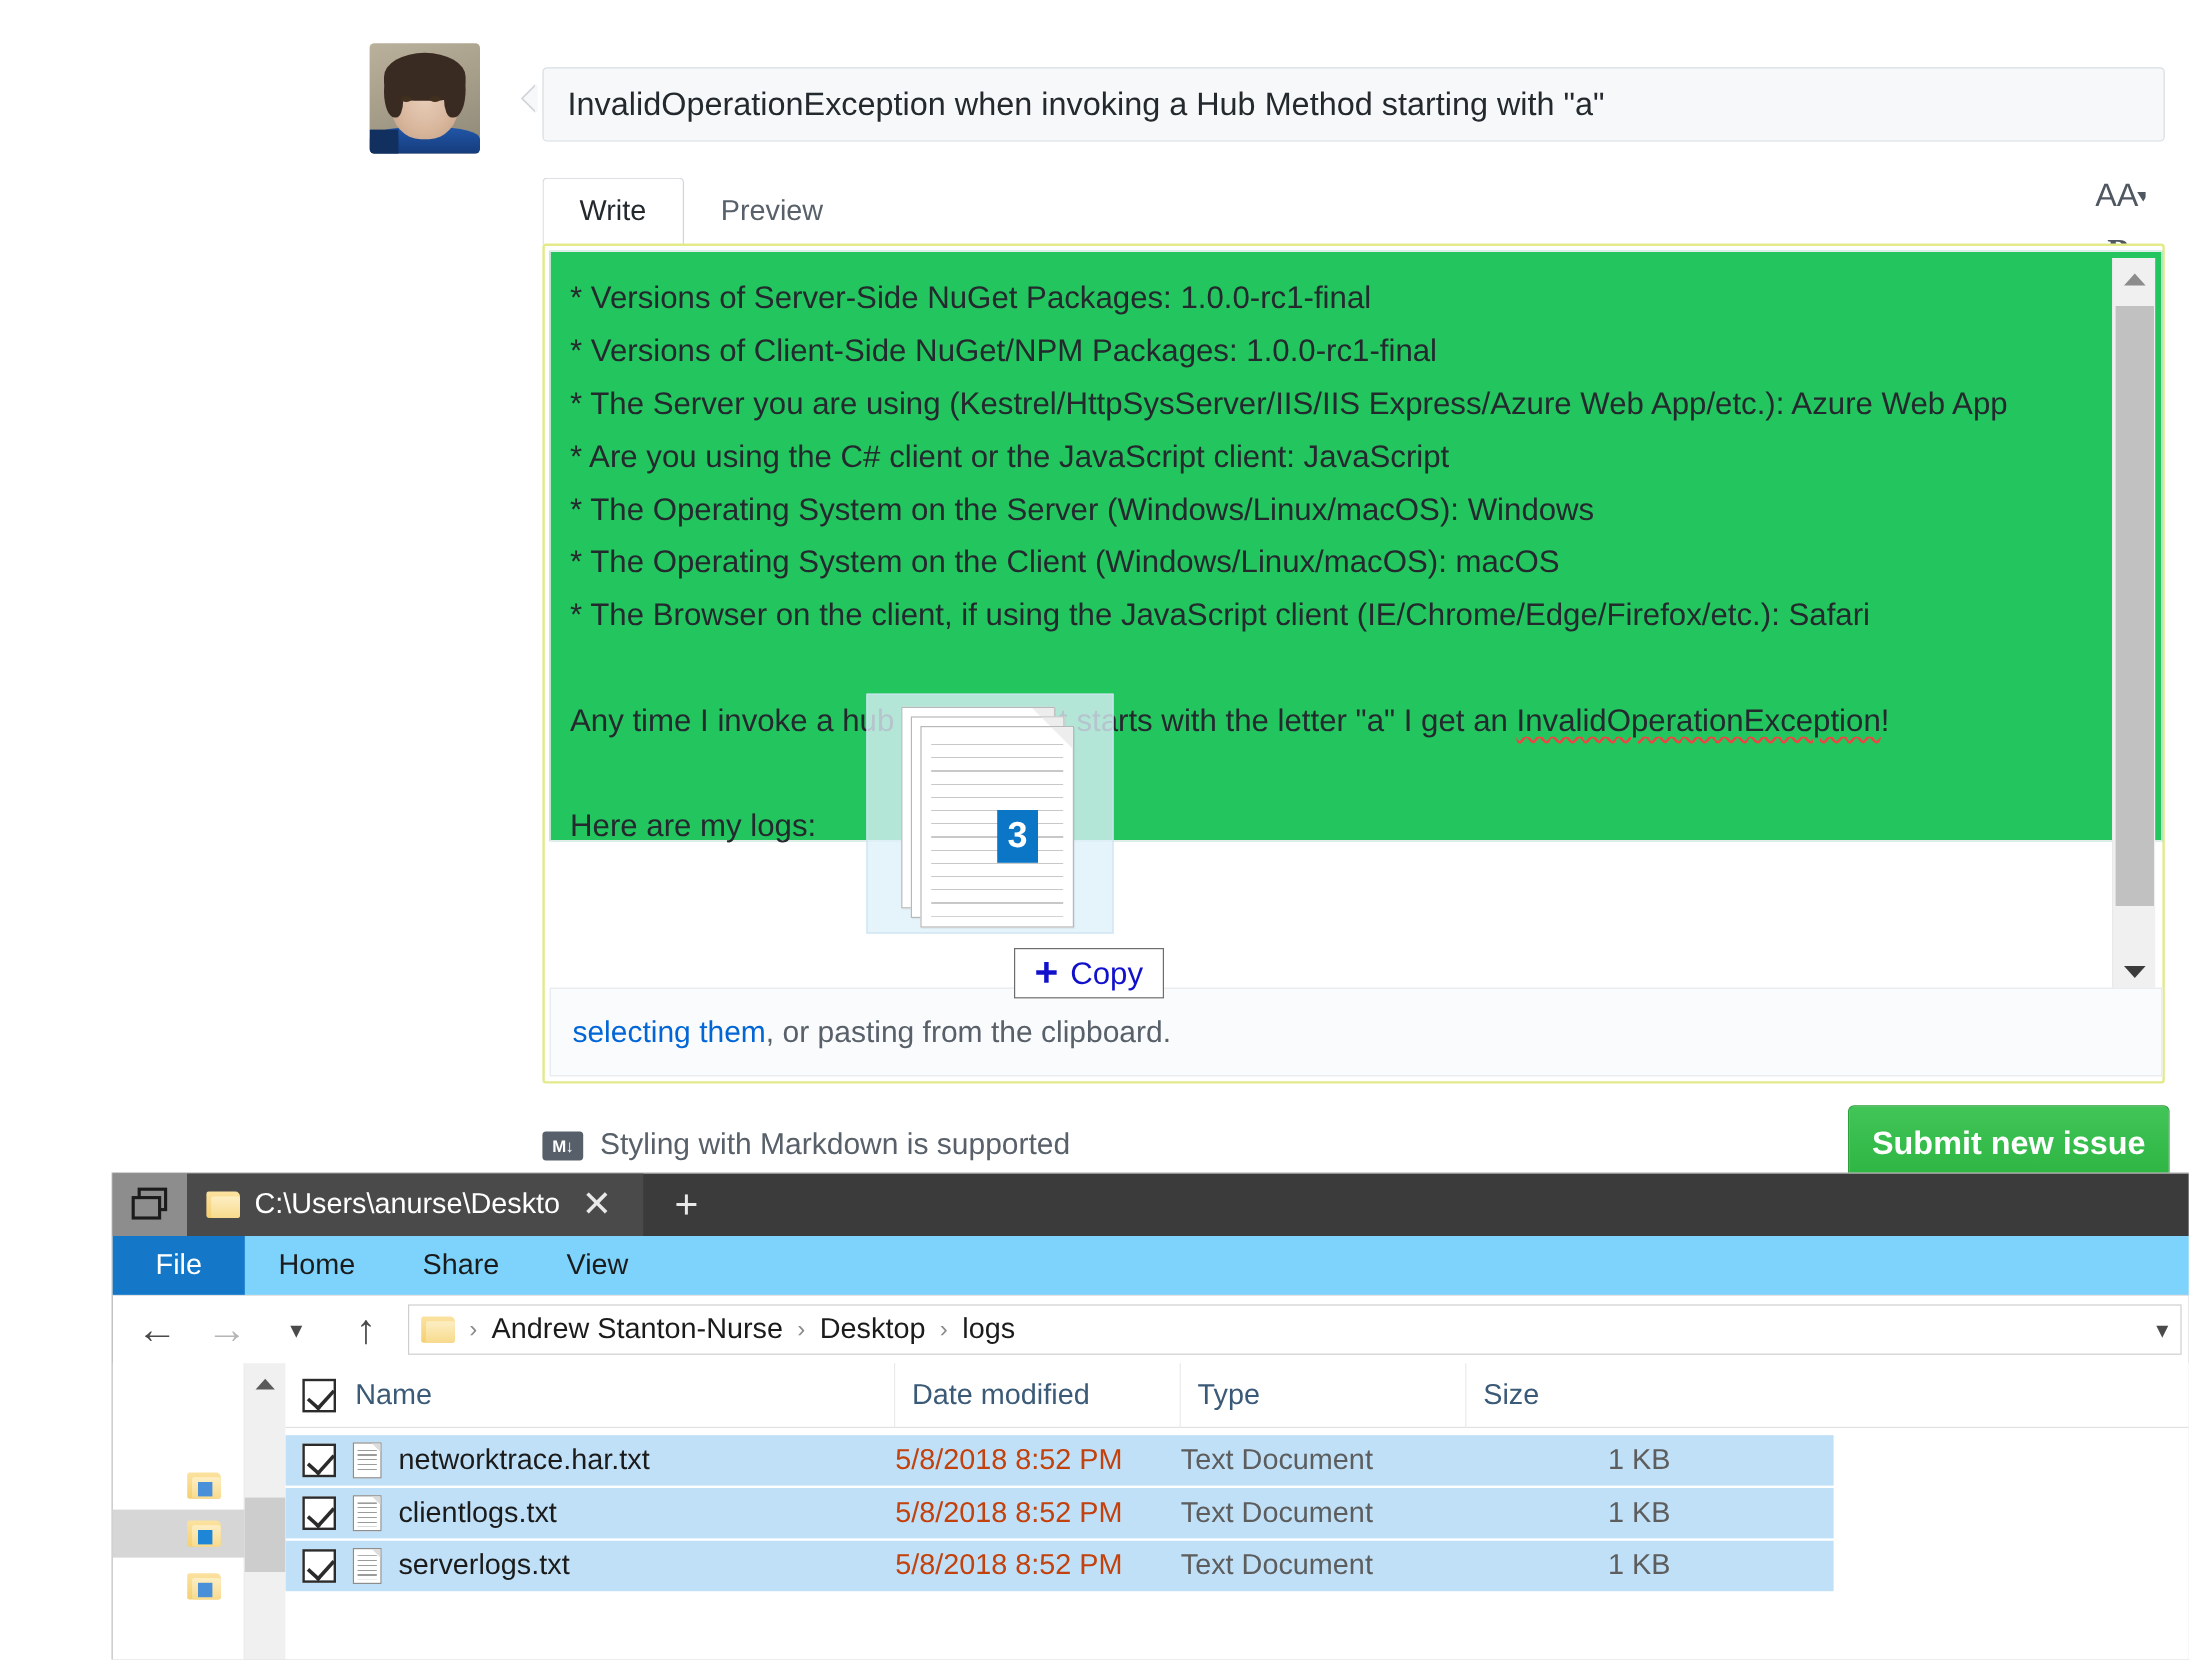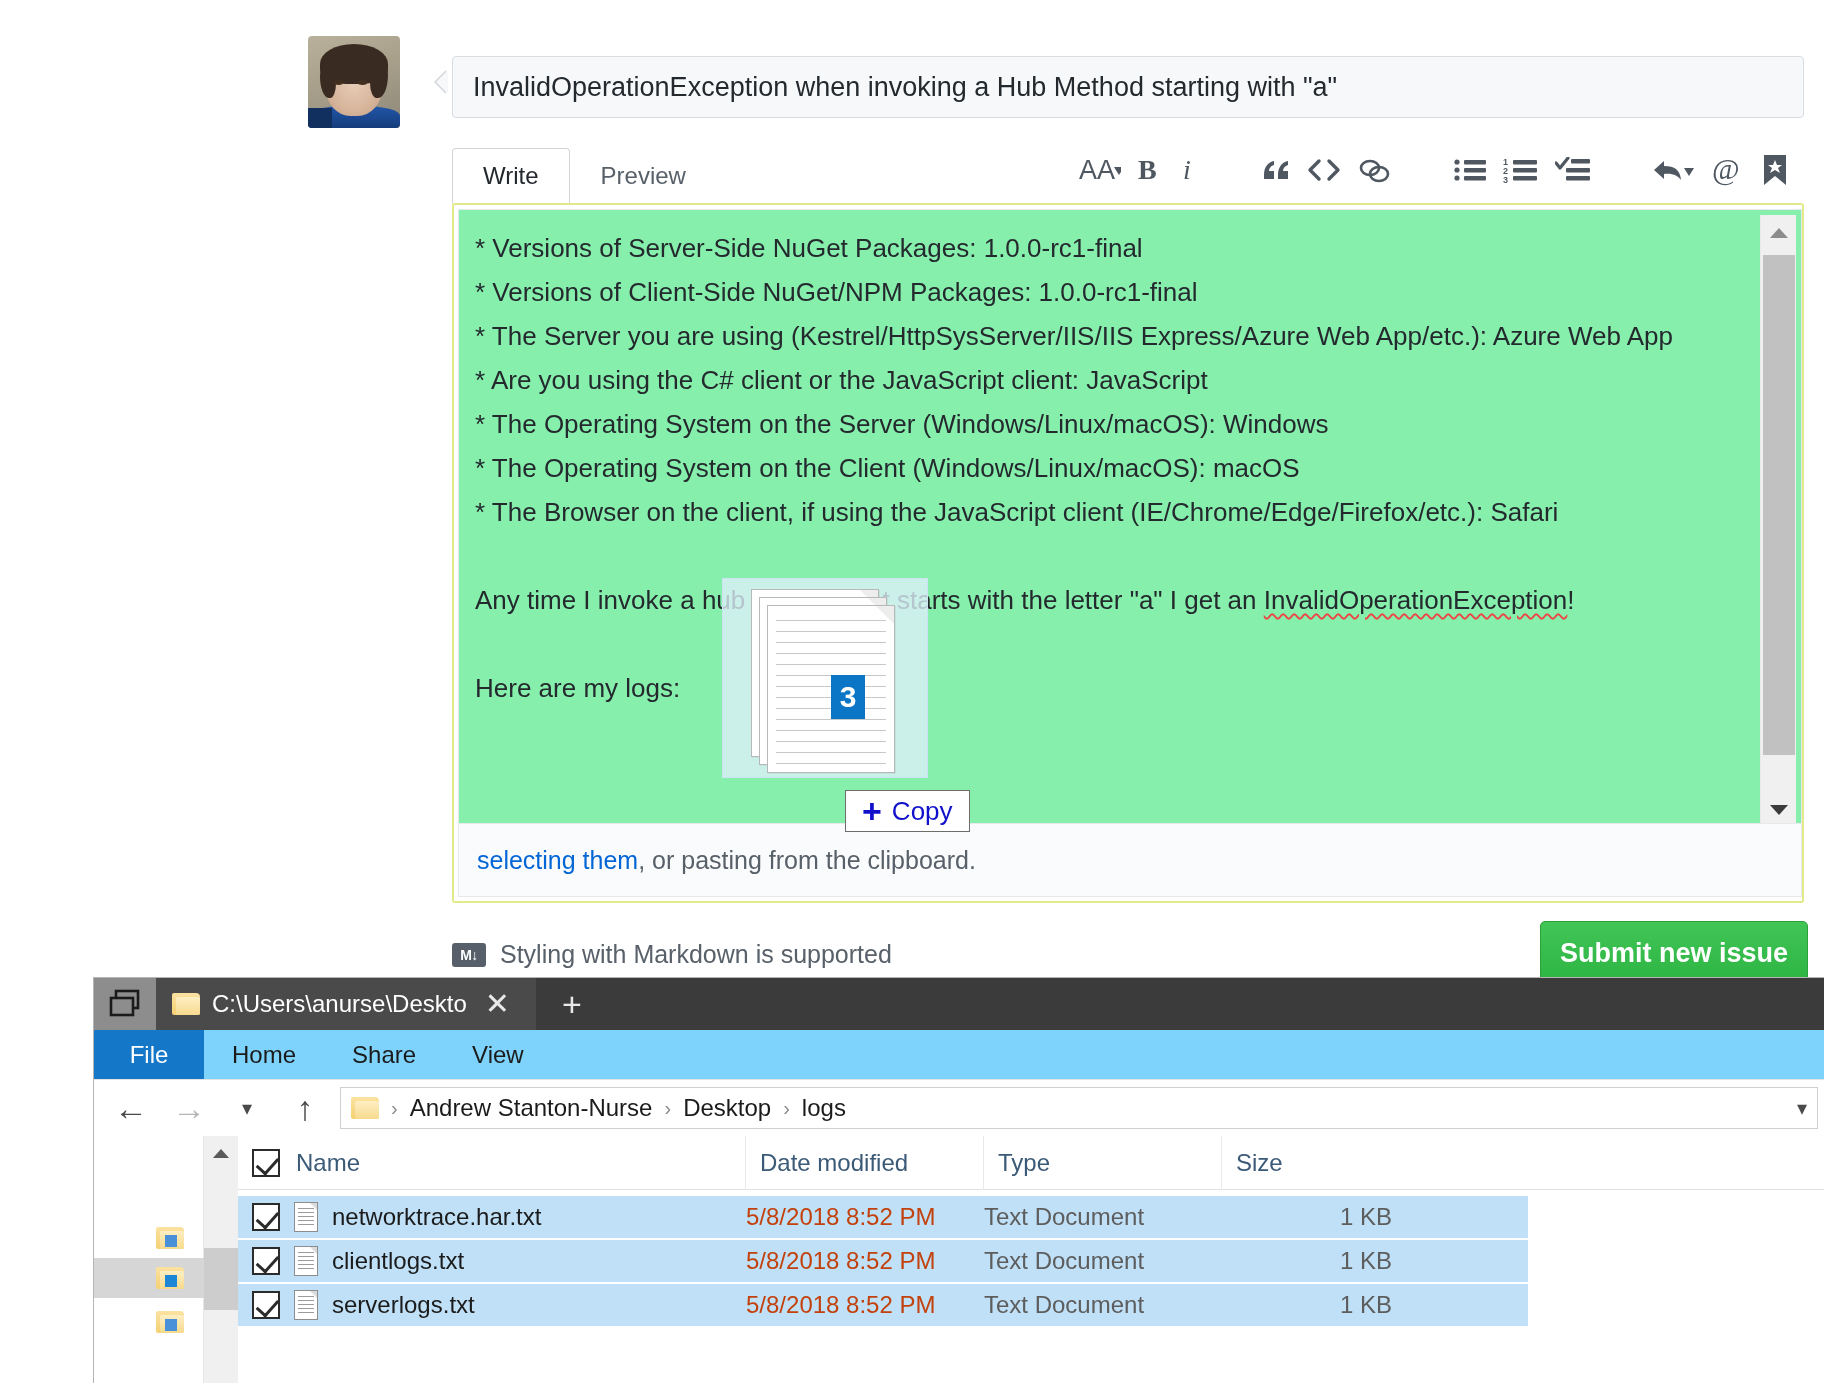--- a/index.html
+++ b/index.html
@@ -84,43 +84,44 @@
   }
   .tab.active {
     background:#fff; color:#24292e;
     border:1px solid #d1d5da; border-bottom-color:#fff;
     border-radius:4px 4px 0 0;
   }
 
   
   .toolbar {
     position:absolute; right: 28px; top: 148px;
-    height:56px; display:flex; align-items:flex-start; gap:2px;
+    height:56px; display:flex; align-items:center; gap:16px;
     color:#525a63;
+    flex-direction:column;
   }
   .tb-btn {
     display:flex; align-items:center; justify-content:center;
     height:44px; min-width:38px; padding: 0 7px;
     color:#4f5761;
   }
   .tb-sep-lg { width: 42px; }
   .icon-svg { display:block; }
 
   
   .composer {
     position:absolute; left: 452px; top: 203px;
     width: 1352px; height: 700px;
     border:2px solid #e3ea8a;
     background:#fff;
     border-radius:3px;
   }
   .composer-inner {
     position:absolute; left: 4px; top: 4px;
-    width: 1344px; height: 615px;
-    background:#86efac;
+    width: 1344px; height: 492px;
+    background:#22c55e;
     border:1px solid #e6eaed;
   }
   .editor-text {
     position:absolute; left: 16px; top: 16px; right: 48px;
     font-size: 26px; line-height: 44px; color: #24292e;
     white-space: nowrap;
   }
   .editor-text .line { height:44px; }
   .editor-text .blank { height:44px; }
   .squiggle {

